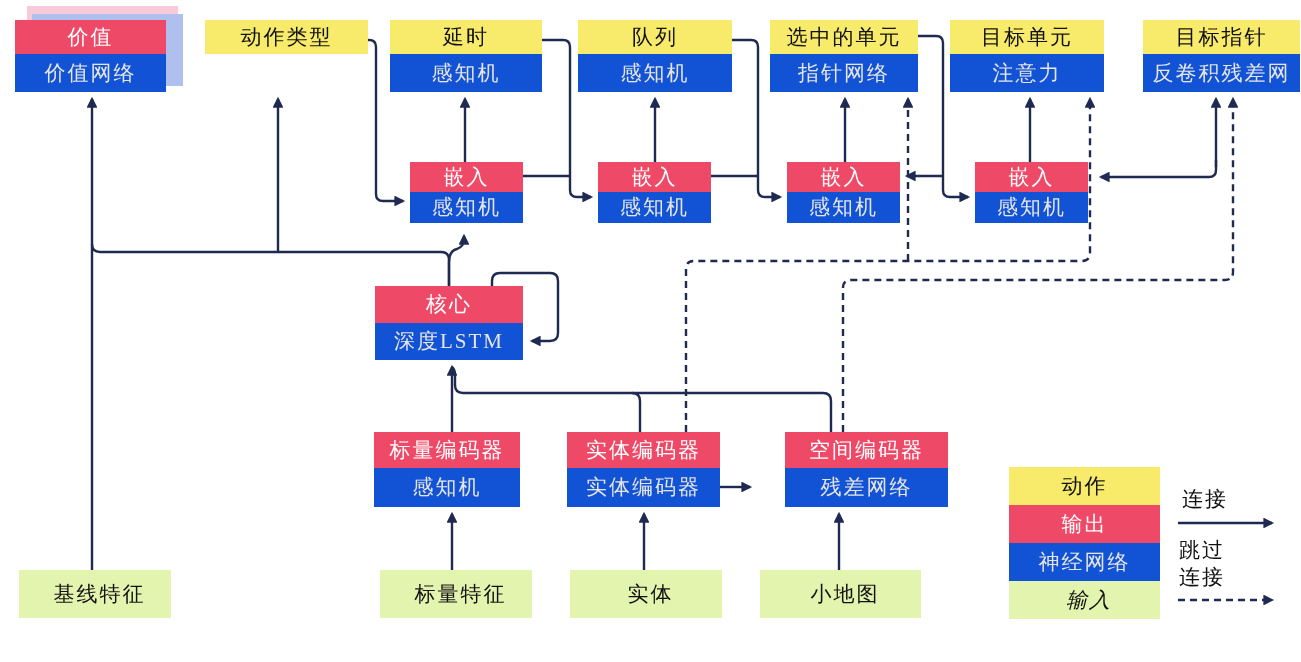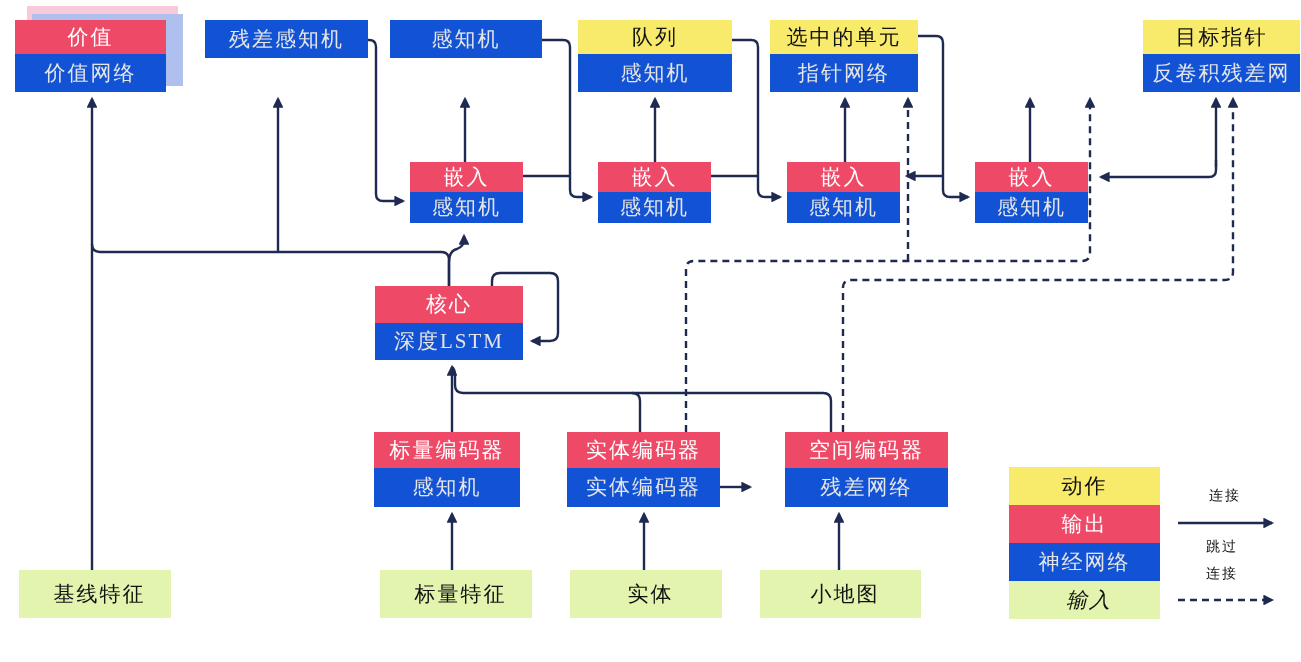--- a/index.html
+++ b/index.html
@@ -21,22 +21,22 @@
   .h-bot{height:38px;}
   .e-top{height:30px;}
   .e-bot{height:31px;}
   .c-top{height:37px;}
   .c-bot{height:37px;}
   .n-top{height:36px;}
   .n-bot{height:39px;}
   .input{height:48px;}
   .shadow-card{position:absolute;width:151px;height:72px;}
   .legend-label{
-    position:absolute;font-size:14px;letter-spacing:2px;color:#111111;
-    width:86px;text-align:center;line-height:1;
+    position:absolute;font-size:21px;letter-spacing:2px;color:#111111;
+    width:86px;text-align:left;line-height:1;
   }
 </style>
 </head>
 <body>
 
 <div id="canvas">
 
   <svg id="wires" viewBox="0 0 1301 662" xmlns="http://www.w3.org/2000/svg">
     <defs>
       <marker id="arr" viewBox="0 0 10 10" refX="8" refY="5" markerWidth="5.5" markerHeight="4.5" orient="auto">
@@ -90,37 +90,42 @@
   </svg>
 
   <div class="shadow-card" style="left:27px;top:6px;background:#F7C9D9;"></div>
   <div class="shadow-card" style="left:32px;top:14px;background:#AFC0EE;"></div>
   <div class="box" style="left:15px;top:20px;width:151px;">
     <div class="seg red h-top">价值</div>
     <div class="seg blue h-bot">价值网络</div>
   </div>
 
   <div class="box" style="left:205px;top:20px;width:163px;">
-    <div class="seg blue h-bot">残差感知机</div>
+    <div class="seg yellow h-top">动作类型</div>
   </div>
 
   <div class="box" style="left:390px;top:20px;width:152px;">
+    <div class="seg yellow h-top">延时</div>
     <div class="seg blue h-bot">感知机</div>
   </div>
 
   <div class="box" style="left:578px;top:20px;width:154px;">
     <div class="seg yellow h-top">队列</div>
     <div class="seg blue h-bot">感知机</div>
   </div>
 
   <div class="box" style="left:770px;top:20px;width:148px;">
     <div class="seg yellow h-top">选中的单元</div>
     <div class="seg blue h-bot">指针网络</div>
   </div>
 
+  <div class="box" style="left:950px;top:20px;width:154px;">
+    <div class="seg yellow h-top">目标单元</div>
+    <div class="seg blue h-bot">注意力</div>
+  </div>
 
   <div class="box" style="left:1143px;top:20px;width:157px;">
     <div class="seg yellow h-top">目标指针</div>
     <div class="seg blue h-bot">反卷积残差网</div>
   </div>
 
   <div class="box" style="left:410px;top:162px;width:113px;">
     <div class="seg red e-top">嵌入</div>
     <div class="seg blue e-bot">感知机</div>
   </div>

